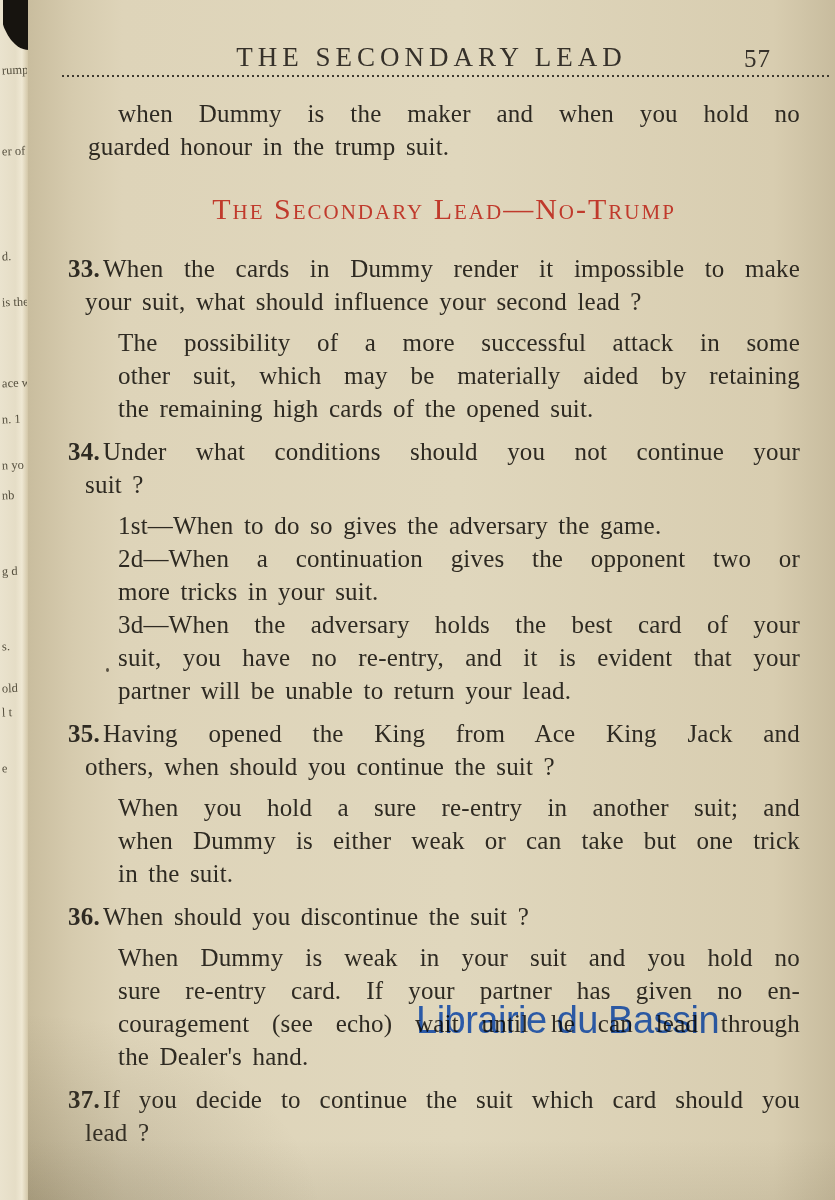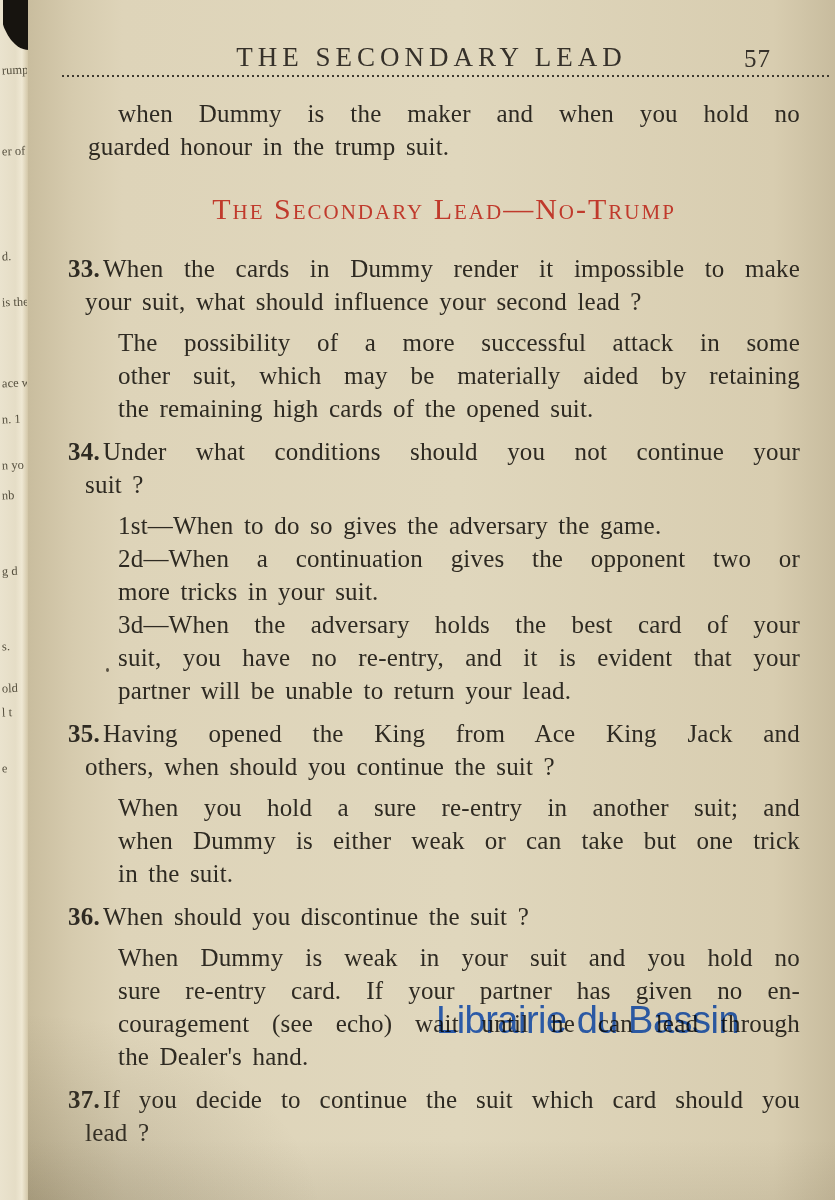--- a/index.html
+++ b/index.html
@@ -66,21 +66,21 @@
   .block.question{margin-top:10px;}
   .block.answer{margin-top:8px;}
   .section-heading{
     margin:26px 0 23px;text-align:center;
     font:30px/40px "Liberation Serif",serif;font-variant:small-caps;
     letter-spacing:2px;color:var(--red);
   }
   .speck{position:absolute;left:78px;top:668px;width:3px;height:4px;border-radius:50%;background:#5a5244;}
   
   .watermark{
-    position:absolute;left:436px;top:1001px;white-space:nowrap;
+    position:absolute;left:416px;top:1001px;white-space:nowrap;
     font:38px/1 "Liberation Sans",sans-serif;letter-spacing:-0.5px;
     color:var(--blue);opacity:0.88;mix-blend-mode:multiply;
   }
 </style>
 </head>
 <body>
 
 <div class="photo">
 
   <div class="prev-strip">

